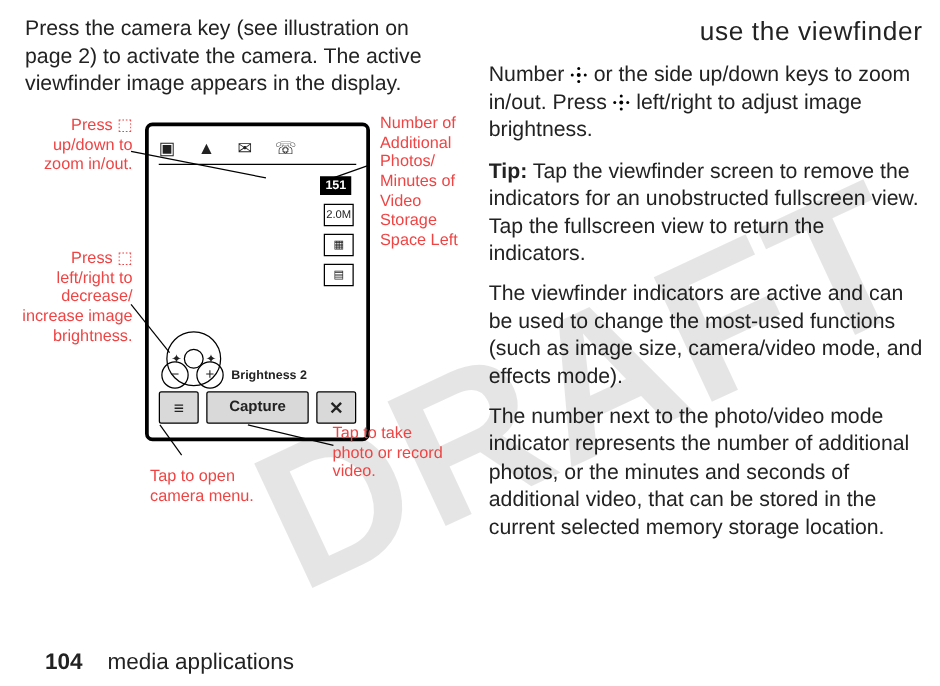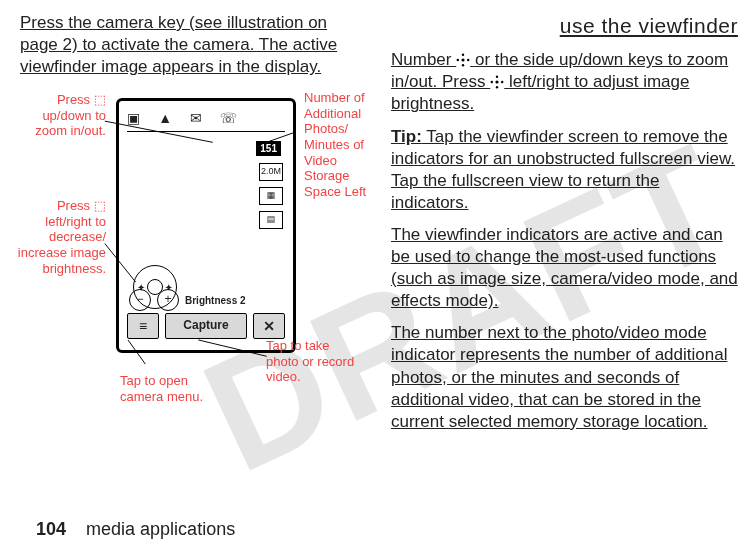--- a/index.html
+++ b/index.html
@@ -31,21 +31,20 @@
   .page {
     position: relative;
     width: 100%;
     height: 100%;
     box-sizing: border-box;
     padding: 12px 14px 12px 20px;
   }
   .cols {
     display: flex;
     gap: 24px;
-    text-decoration: underline;
   }
   .col {
     flex: 1 1 50%;
     min-width: 0;
   }
   .col-left p, .col-right p {
     margin: 0 0 10px 0;
   }
   h3.section-head {
     margin: 0 0 10px 0;

